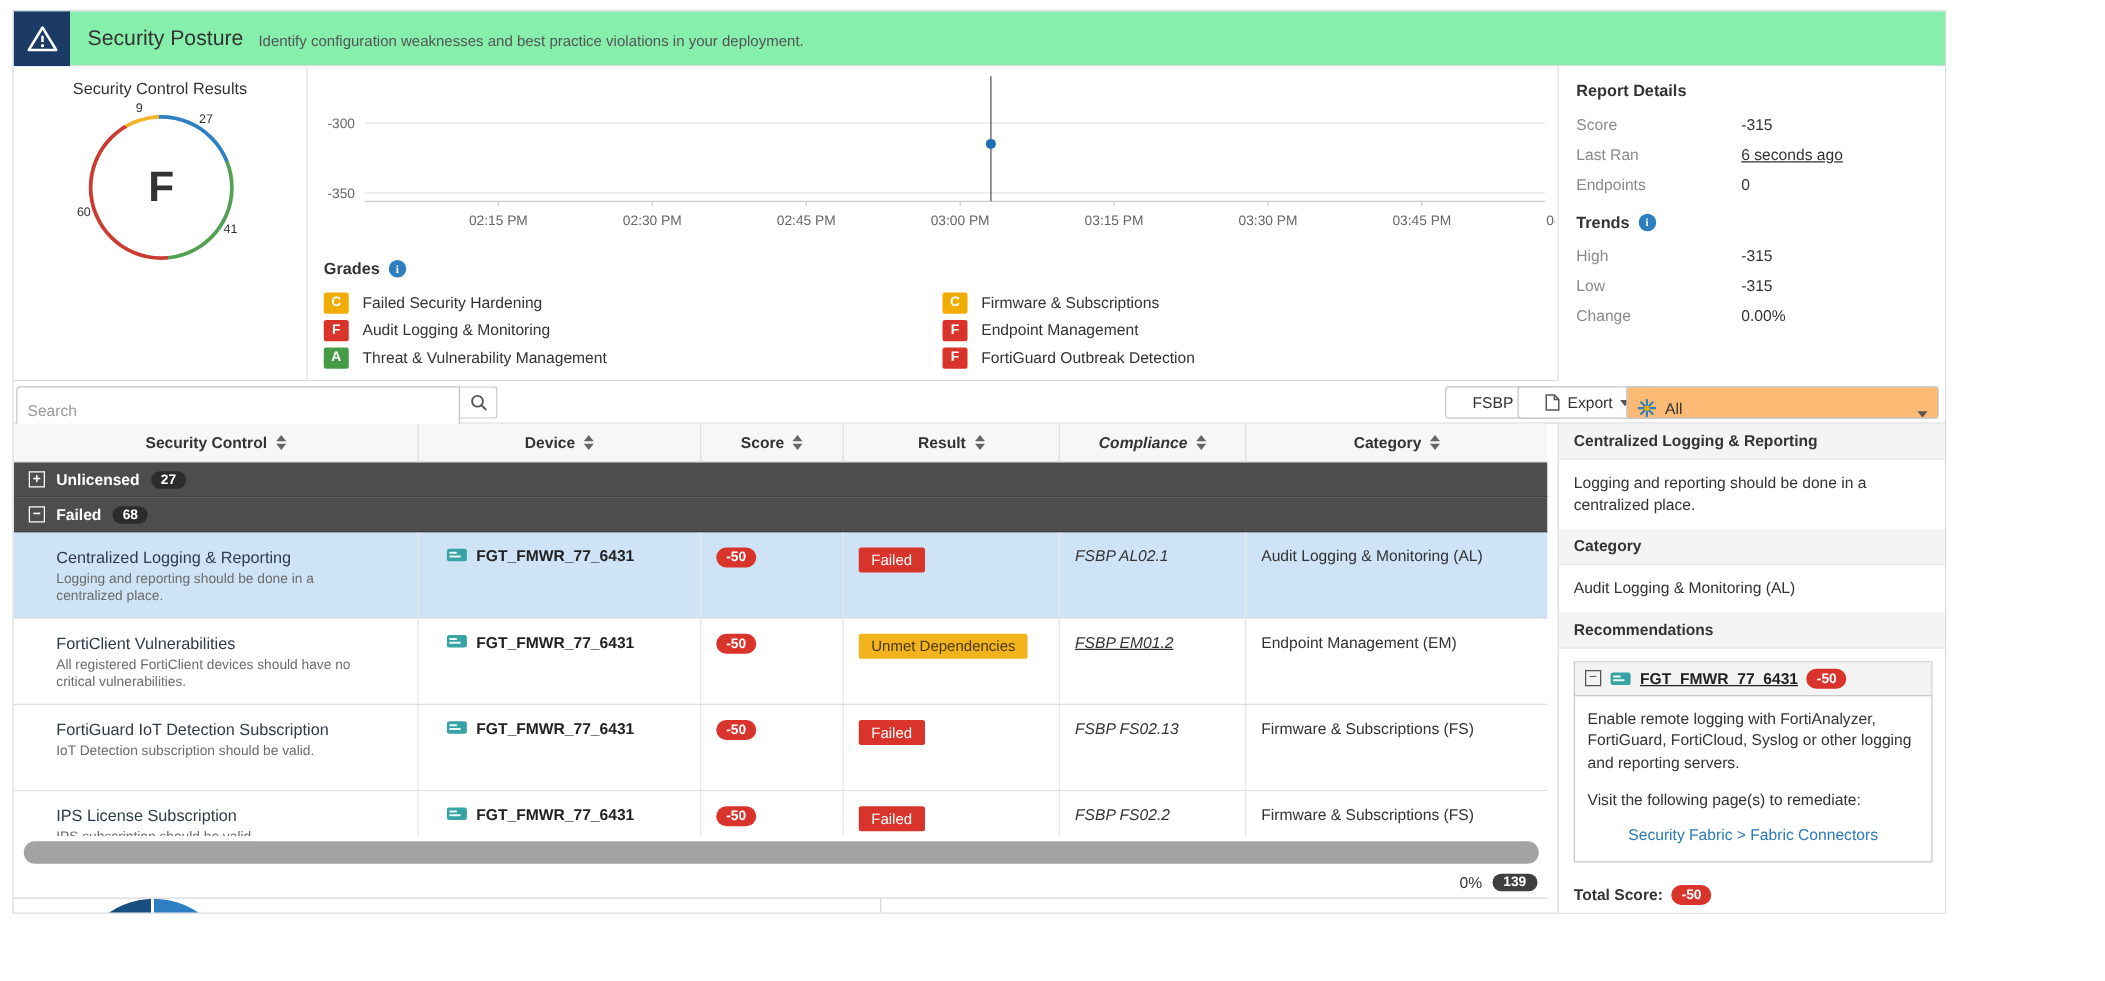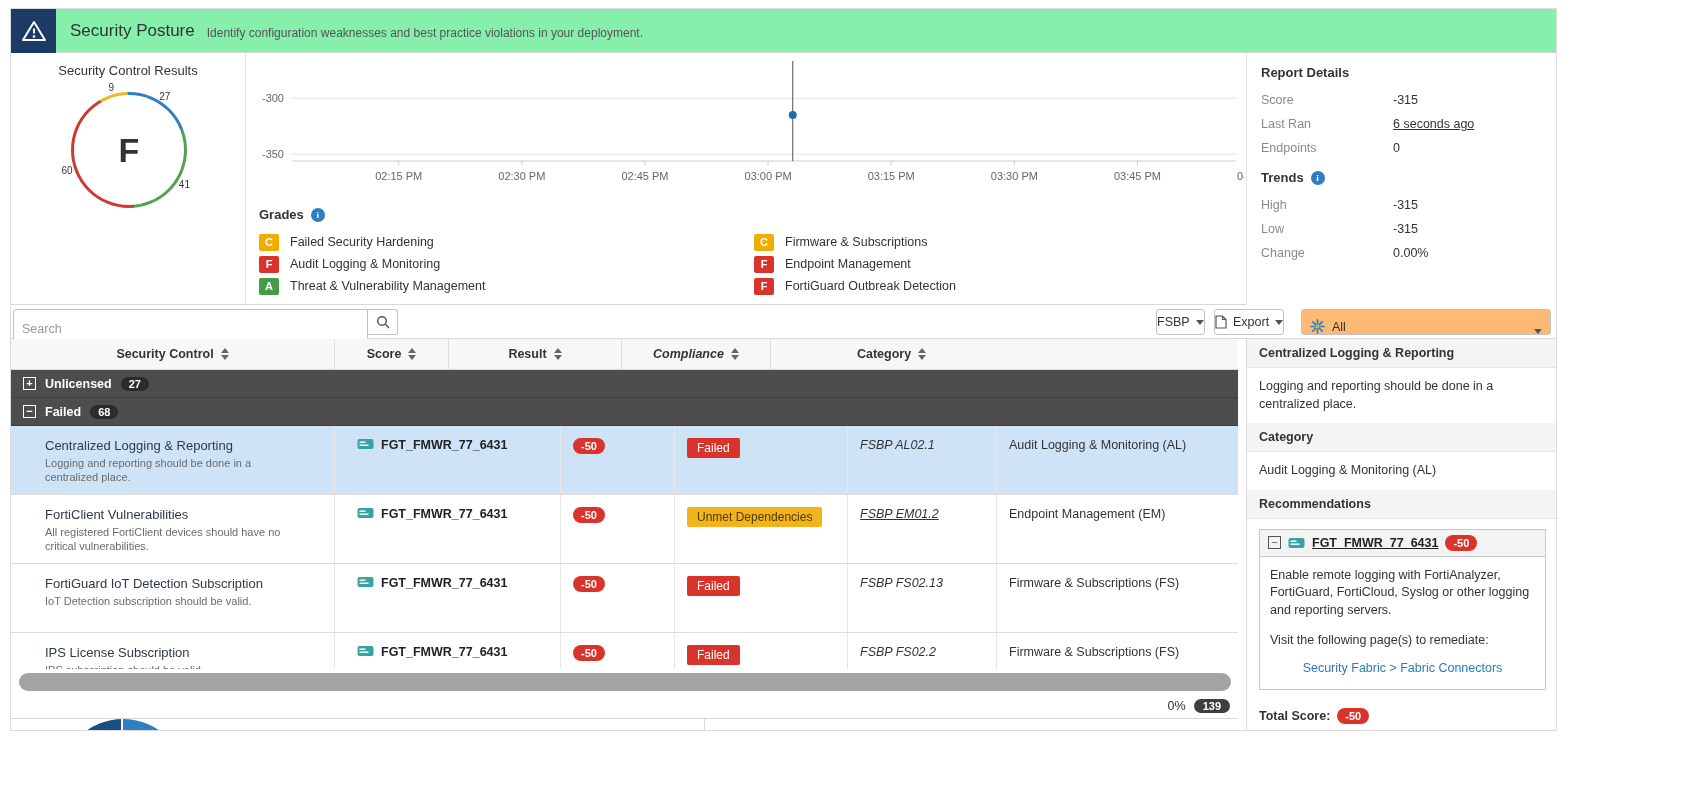--- a/index.html
+++ b/index.html
@@ -57,21 +57,21 @@
   
   .toolbar { position:absolute; top:296px; left:0; width:100%; height:34px; background:#fff;
              border-bottom:1px solid #d9d9d9; }
   .search-group { position:absolute; left:2px; top:4px; display:flex; }
   .search-input { width:355px; height:40px; border:1px solid #c3c3c3; border-radius:3px 0 0 3px;
                   padding:0 8px; font-size:12.5px; font-family:"Liberation Sans",sans-serif; color:#15803d; outline:none; }
   .search-input::placeholder { color:#999; }
   .search-btn { width:30px; height:26px; border:1px solid #c3c3c3; border-left:none; background:#fff;
                 border-radius:0 3px 3px 0; display:flex; align-items:center; justify-content:center; cursor:pointer; }
   .tb-btn { position:absolute; top:4px; height:26px; border:1px solid #c3c3c3; background:#fff; border-radius:3px;
-            display:inline-flex; align-items:center; gap:6px; padding:0 0; font-size:12.5px; color:#333;
+            display:inline-flex; align-items:center; gap:6px; padding:0 21px; font-size:12.5px; color:#333;
             font-family:"Liberation Sans",sans-serif; cursor:pointer; }
   .tb-fsbp { left:1145px; } .tb-export { left:1203px; }
   .fabric-select { position:absolute; left:1290px; top:4px; width:250px; height:26px; border:1px solid #c3c3c3;
                    border-radius:3px; background:#fdba74; display:flex; align-items:flex-end; gap:7px;
                    padding:0 8px; cursor:pointer; }
   .fabric-select .caret { margin-left:auto; }
   .caret { width:0; height:0; border-left:4px solid transparent; border-right:4px solid transparent;
            border-top:5px solid #555; flex:none; }
 
   
@@ -302,20 +302,24 @@
       <span class="caret"></span>
     </div>
   </div>
 
   <div class="table-area">
     <div class="thead">
       <div class="th c1">
         <span>Security Control</span>
         <span class="sort-icon"></span>
       </div>
+      <div class="th c2">
+        <span>Device</span>
+        <span class="sort-icon"></span>
+      </div>
       <div class="th c3">
         <span>Score</span>
         <span class="sort-icon"></span>
       </div>
       <div class="th c4">
         <span>Result</span>
         <span class="sort-icon"></span>
       </div>
       <div class="th c5">
         <span>Compliance</span>

